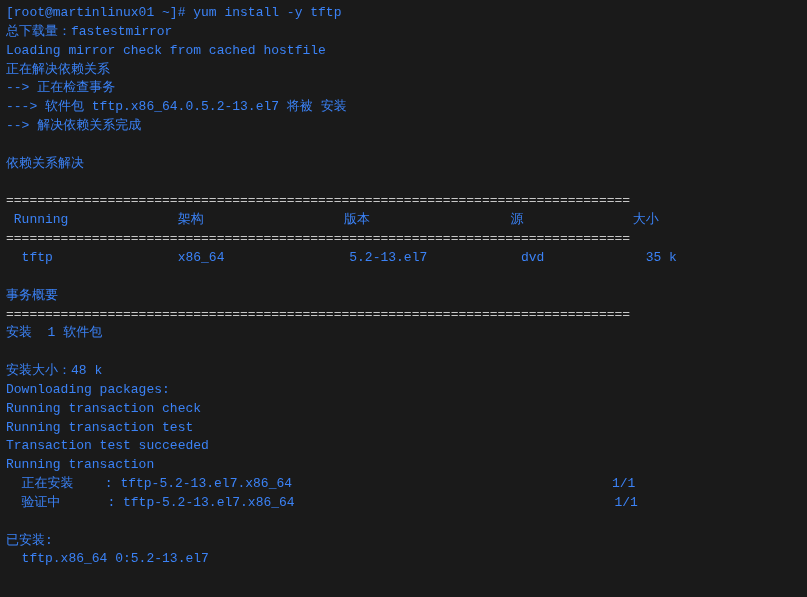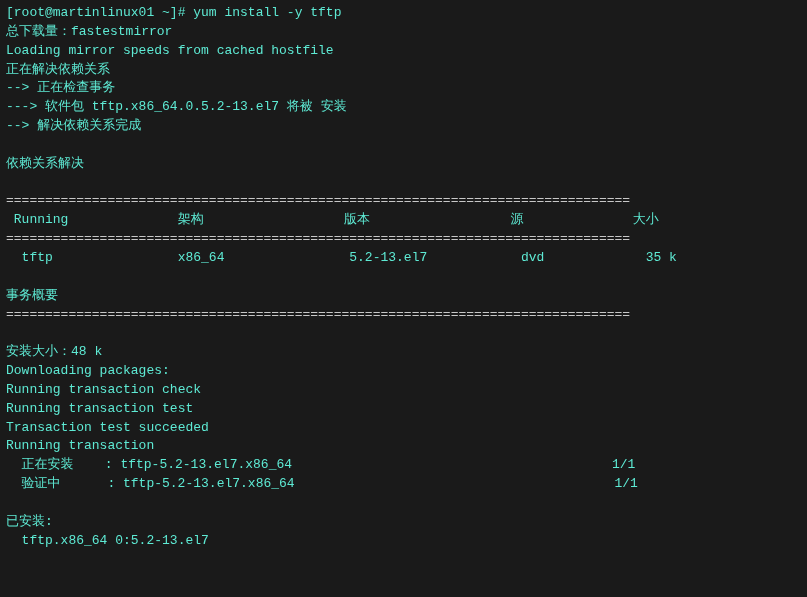--- a/index.html
+++ b/index.html
@@ -14,49 +14,50 @@
     }
     .terminal {
       background-color: #1a1a1a;
       padding: 4px 6px;
       width: 807px;
       min-height: 597px;
     }
     .line {
       line-height: 1.45;
       white-space: pre;
-      color: #5eead4;
+      color: #3b82f6;
     }
     .divider {
       color: #c8c8c8;
       white-space: pre;
       line-height: 1.45;
     }
   </style>
 </head>
 <body>
 
 <div class="terminal">
   <div class="line">[root@martinlinux01 ~]# yum install -y tftp</div>
   <div class="line">总下载量：fastestmirror</div>
-  <div class="line">Loading mirror speeds from cached hostfile</div>
+  <div class="line">Loading mirror check from cached hostfile</div>
   <div class="line">正在解决依赖关系</div>
   <div class="line">--&gt; 正在检查事务</div>
   <div class="line">---&gt; 软件包 tftp.x86_64.0.5.2-13.el7 将被 安装</div>
   <div class="line">--&gt; 解决依赖关系完成</div>
   <div class="line">&nbsp;</div>
   <div class="line">依赖关系解决</div>
   <div class="line">&nbsp;</div>
   <div class="divider">================================================================================</div>
   <div class="line"> Running              架构                  版本                  源              大小</div>
   <div class="divider">================================================================================</div>
   <div class="line">  tftp                x86_64                5.2-13.el7            dvd             35 k</div>
   <div class="line">&nbsp;</div>
   <div class="line">事务概要</div>
   <div class="divider">================================================================================</div>
+  <div class="line">安装  1 软件包</div>
   <div class="line">&nbsp;</div>
   <div class="line">安装大小：48 k</div>
   <div class="line">Downloading packages:</div>
   <div class="line">Running transaction check</div>
   <div class="line">Running transaction test</div>
   <div class="line">Transaction test succeeded</div>
   <div class="line">Running transaction</div>
   <div class="line">  正在安装    : tftp-5.2-13.el7.x86_64                                         1/1</div>
   <div class="line">  验证中      : tftp-5.2-13.el7.x86_64                                         1/1</div>
   <div class="line">&nbsp;</div>

